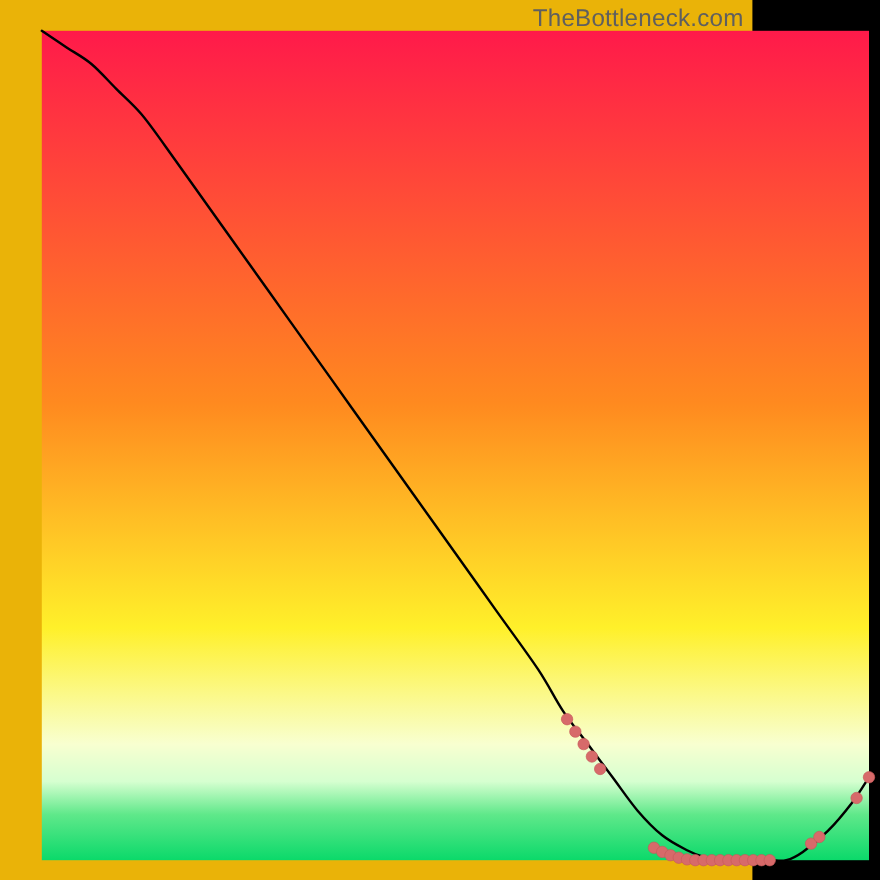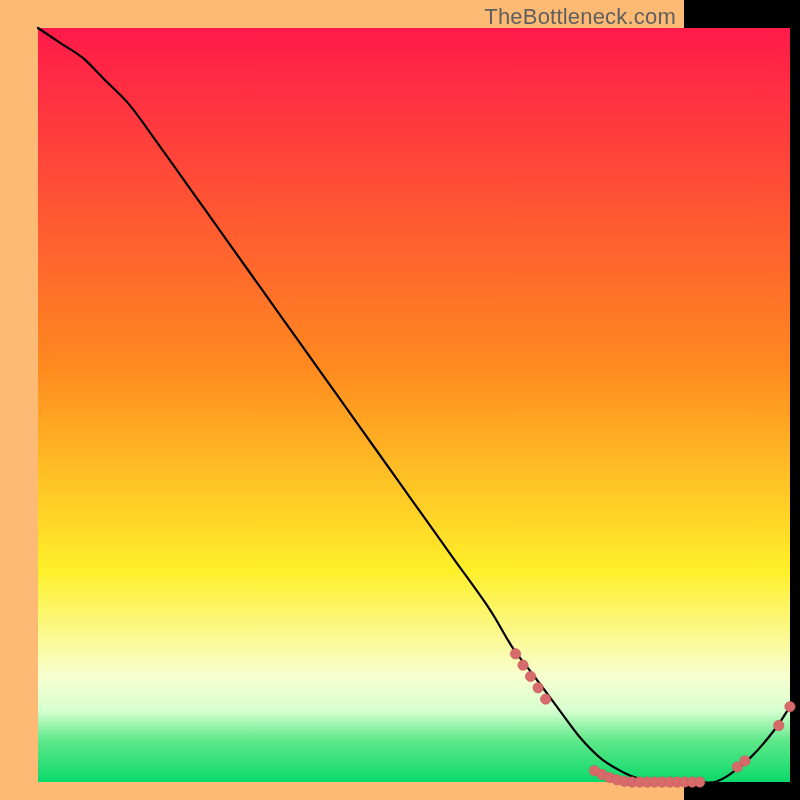--- a/index.html
+++ b/index.html
@@ -8,21 +8,21 @@
     width: 800px;
     height: 800px;
     overflow: hidden;
     background: #000;
     font-family: Arial, Helvetica, sans-serif;
   }
   .frame {
     position: relative;
     width: 684px;
     height: 800px;
-    background: #fdba74;
+    background: #eab308;
   }
   .watermark {
     position: absolute;
     top: 4px;
     right: 8px;
     color: #5f5f5f;
     font-size: 22px;
     font-weight: 400;
     z-index: 10;
     letter-spacing: 0.2px;

